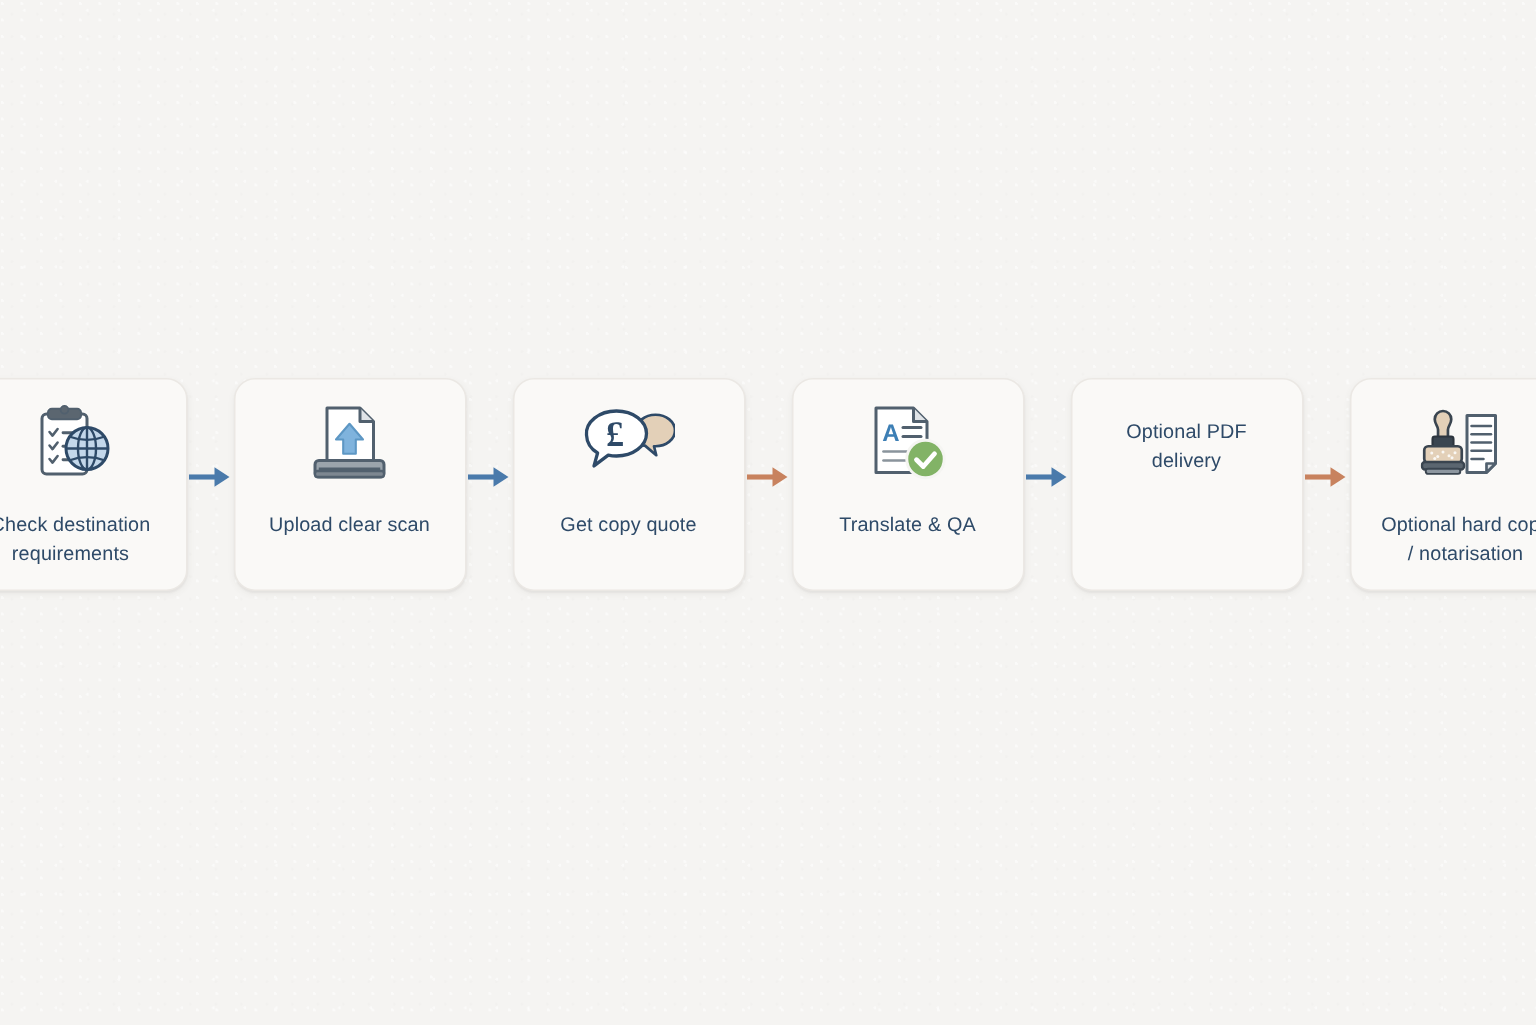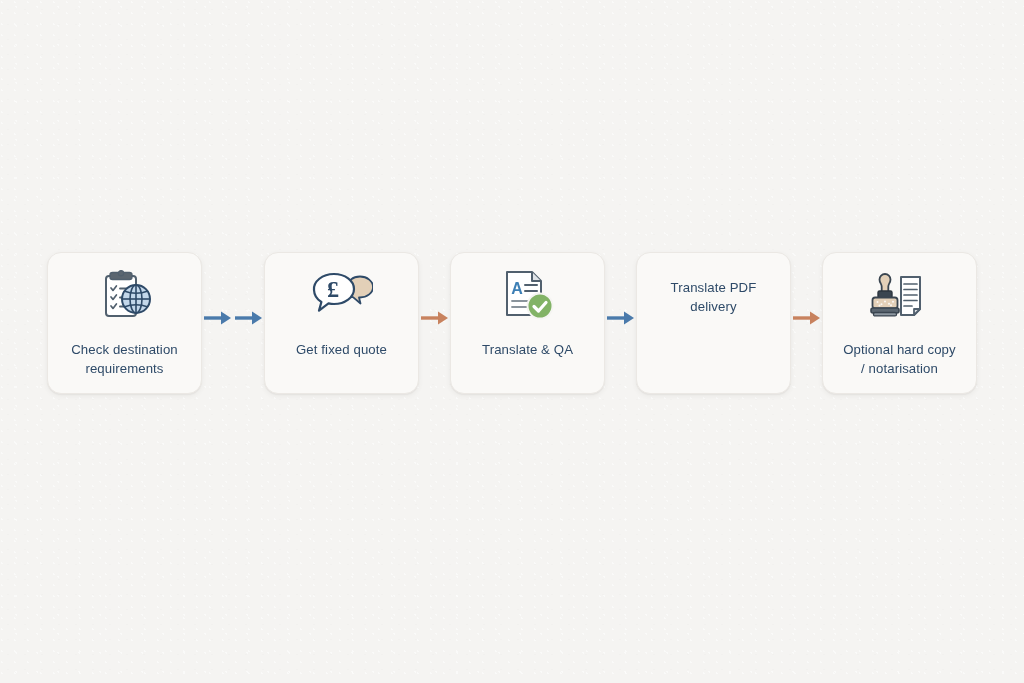--- a/index.html
+++ b/index.html
@@ -105,37 +105,50 @@
 requirements</div>
   </div>
 
   <div class="connector">
     <svg width="28" height="16" viewBox="0 0 28 16">
       <path d="M0 8 L18 8" stroke="#4a7aab" stroke-width="3.4" stroke-linecap="butt"></path>
       <path d="M17 1.5 L27 8 L17 14.5 Z" fill="#4a7aab"></path>
     </svg>
   </div>
 
+  <div class="step">
+    <div class="step-icon">
+      <svg width="56" height="56" viewBox="0 0 56 56">
+        <path d="M13 3 h22 l9 9 v26 h-31 Z" fill="#ffffff" stroke="#51606e" stroke-width="2" stroke-linejoin="round"></path>
+        <path d="M35 3 v9 h9" fill="#dfe3e7" stroke="#51606e" stroke-width="2" stroke-linejoin="round"></path>
+        <path d="M28 13.5 L37 24 H32.2 V33.5 H23.8 V24 H19 Z" fill="#7fb3dd" stroke="#5d97c4" stroke-width="1.4" stroke-linejoin="round"></path>
+        <rect x="5" y="38" width="46" height="11" rx="2.6" fill="#9aa4ac" stroke="#51606e" stroke-width="2"></rect>
+        <line x1="7.5" y1="43.5" x2="48.5" y2="43.5" stroke="#51606e" stroke-width="1.6"></line>
+        <rect x="5" y="45" width="46" height="4" rx="1.6" fill="#7d8791" stroke="#51606e" stroke-width="1.6"></rect>
+      </svg>
+    </div>
+    <div class="step-label">Upload clear scan</div>
+  </div>
 
   <div class="connector">
     <svg width="28" height="16" viewBox="0 0 28 16">
       <path d="M0 8 L18 8" stroke="#4a7aab" stroke-width="3.4"></path>
       <path d="M17 1.5 L27 8 L17 14.5 Z" fill="#4a7aab"></path>
     </svg>
   </div>
 
   <div class="step">
     <div class="step-icon">
       <svg width="62" height="52" viewBox="0 0 62 52">
         <path d="M36 16 a13 10.5 0 1 1 13 10.5 l-1 0 l1.5 6 l-7.5 -6.4 a22 22 0 0 1 -5 -0.6 Z" fill="#e3d0b8" stroke="#2e4a68" stroke-width="1.8" stroke-linejoin="round"></path>
         <path d="M23 3 a20 15 0 1 1 0 30 a26 26 0 0 1 -5.5 -0.6 l-9.5 7.2 l2.4 -8.6 a16.5 15 0 0 1 -7.4 -12 a20 15 0 0 1 20 -16 Z" fill="#ffffff" stroke="#2e4a68" stroke-width="2.2" stroke-linejoin="round"></path>
         <text x="22" y="26" font-family="&quot;Liberation Serif&quot;, serif" font-size="24" font-weight="bold" fill="#2e4a68" text-anchor="middle">£</text>
       </svg>
     </div>
-    <div class="step-label">Get fixed quote</div>
+    <div class="step-label">Get copy quote</div>
   </div>
 
   <div class="connector">
     <svg width="28" height="16" viewBox="0 0 28 16">
       <path d="M0 8 L18 8" stroke="#c8825e" stroke-width="3.4"></path>
       <path d="M17 1.5 L27 8 L17 14.5 Z" fill="#c8825e"></path>
     </svg>
   </div>
 
   <div class="step">
@@ -160,21 +173,21 @@
   </div>
 
   <div class="connector">
     <svg width="28" height="16" viewBox="0 0 28 16">
       <path d="M0 8 L18 8" stroke="#4a7aab" stroke-width="3.4"></path>
       <path d="M17 1.5 L27 8 L17 14.5 Z" fill="#4a7aab"></path>
     </svg>
   </div>
 
   <div class="step">
-    <div class="step-label">Translate PDF
+    <div class="step-label">Optional PDF
 delivery</div>
   </div>
 
   <div class="connector">
     <svg width="28" height="16" viewBox="0 0 28 16">
       <path d="M0 8 L18 8" stroke="#c8825e" stroke-width="3.4"></path>
       <path d="M17 1.5 L27 8 L17 14.5 Z" fill="#c8825e"></path>
     </svg>
   </div>
 

